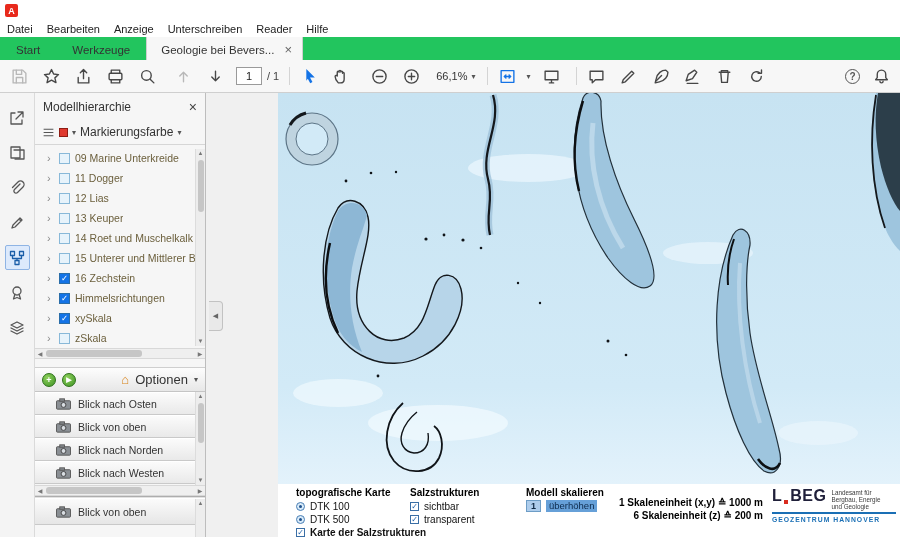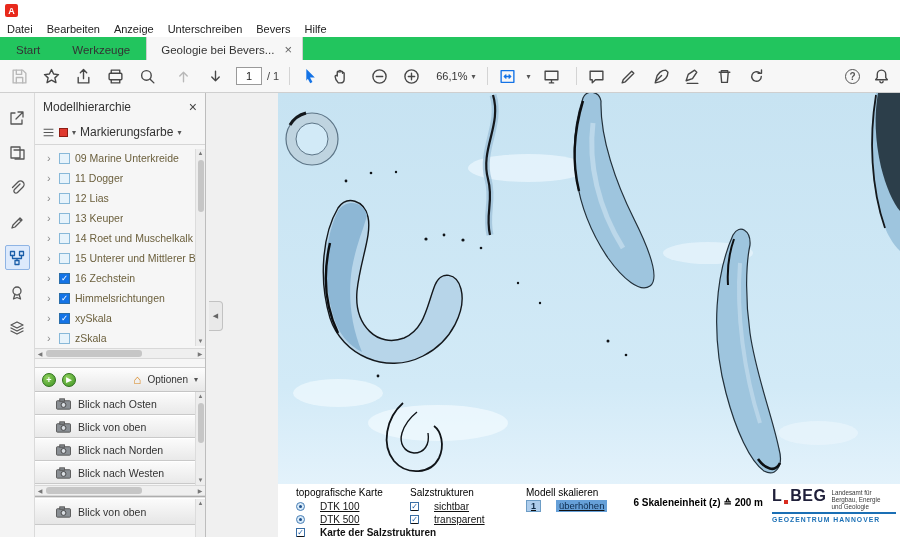--- a/index.html
+++ b/index.html
@@ -80,21 +80,21 @@
   .hscroll .thumb { height:7px; flex:0 0 96px; background:#c6c6c6; border-radius:3px; margin:0 1px; }
   .hscroll .grow { flex:1; }
   .p-gap { height:8px; flex:0 0 auto; }
   .p-options { height:25px; background:linear-gradient(#fdfdfd,#e7e7e7); border-top:1px solid #cfcfcf;
     border-bottom:1px solid #c5c5c5; display:flex; align-items:center; padding:0 7px; gap:6px; flex:0 0 auto; }
   .gbtn { width:14px; height:14px; border-radius:50%; background:radial-gradient(circle at 35% 30%,#8ed05c,#3f9325);
     color:#fff; font-size:9px; font-weight:bold; display:flex; align-items:center; justify-content:center;
     border:1px solid #2d7119; }
   .gbtn .pg { font-size:7px; }
   .homeglyph { color:#d8831a; font-size:13px; line-height:13px; margin-left:auto; }
-  .optlabel { font-size:10px; color:#333;text-align:right; }
+  .optlabel { font-size:13px; color:#333;text-align:right; }
   .p-views { height:93px; position:relative; flex:0 0 auto; }
   .view-row { height:23px; display:flex; align-items:center; gap:7px; padding-left:21px;
     background:linear-gradient(#fbfbfb,#e9e9e9); border-bottom:1px solid #c9c9c9; border-top:1px solid #fff;
     margin-right:10px; }
   .view-row .vl { font-size:10.5px; color:#333; }
   .cam { width:15px; height:12px; flex:0 0 auto; }
   .p-sep { height:3px; background:#e2e2e2; border-top:1px solid #adadad; border-bottom:1px solid #fff; flex:0 0 auto;}
   .p-bottom { flex:1; position:relative; }
   .bottom-row { height:26px; display:flex; align-items:center; gap:7px; padding-left:21px;
     background:linear-gradient(#fbfbfb,#e6e6e6); border-bottom:1px solid #c9c9c9; margin-right:10px; }
@@ -104,24 +104,24 @@
   .mini-vscroll .sarr { font-size:6px; color:#777; height:9px; line-height:9px; }
   
   .doc-area { position:absolute; top:93px; left:206px; right:0; bottom:0; background:#f0f0f0; }
   .collapse-handle { position:absolute; left:3px; top:208px; width:14px; height:30px; background:#e9e9e9;
     border:1px solid #c2c2c2; border-left:none; border-radius:0 4px 4px 0; display:flex; align-items:center;
     justify-content:center; color:#666; font-size:7px; z-index:3; }
   .page { position:absolute; left:72px; top:0; right:0; bottom:0; background:#fff; }
   .map { position:absolute; left:0; top:0; width:100%; height:391px; display:block; }
   
   .controls { position:absolute; left:0; top:391px; right:0; bottom:0; background:#fff; font-size:10px; color:#111; }
-  .ctl-title { font-weight:normal; font-size:10px; color:#000; }
+  .ctl-title { font-weight:bold; font-size:10px; color:#000; }
   .col { position:absolute; top:3px; }
   .col1 { left:18px; } .col2 { left:132px; } .col3 { left:248px; }
-  .crow { display:flex; align-items:center; gap:15px; margin-top:3px; height:10px;text-decoration:underline; }
+  .crow { display:flex; align-items:center; gap:5px; margin-top:3px; height:10px; }
   .radio { width:9px; height:9px; border-radius:50%; border:1px solid #4a7fb5; background:#d9ebf9;
     position:relative; flex:0 0 auto; }
   .radio.on::after { content:""; position:absolute; left:2px; top:2px; width:3px; height:3px;
     border-radius:50%; background:#1d4f8a; }
   .fcb { width:9px; height:9px; border:1px solid #3a6ea5; background:#fff; color:#1d5fa8; font-size:8px;
     line-height:8px; text-align:center; flex:0 0 auto; }
   .boldlbl { font-weight:bold; }
   .scalebox { width:15px; height:12px; background:#aecdec; border:1px solid #6d9dc6; font-size:9px;
     font-weight:bold; text-align:center; line-height:10px; color:#102a45; flex:0 0 auto; }
   .hl { background:#66a0d8; color:#0d2b4d; padding:0 3px; height:12px; line-height:12px; font-size:9.5px; }
@@ -140,21 +140,21 @@
 
 <div class="titlebar">
   <span class="appicon">A</span>
 </div>
 
 <div class="menubar">
   <span class="menu-item">Datei</span>
   <span class="menu-item">Bearbeiten</span>
   <span class="menu-item">Anzeige</span>
   <span class="menu-item">Unterschreiben</span>
-  <span class="menu-item">Bevers</span>
+  <span class="menu-item">Reader</span>
   <span class="menu-item">Hilfe</span>
 </div>
 
 <div class="tabbar">
   <div class="tab">Start</div>
   <div class="tab">Werkzeuge</div>
   <div class="tab doc">
     <span>Geologie bei Bevers...</span>
     <span class="tabclose">×</span>
   </div>
@@ -601,20 +601,21 @@
         </div>
       </div>
       <div class="col col3">
         <div class="ctl-title">Modell skalieren</div>
         <div class="crow">
           <span class="scalebox">1</span>
           <span class="hl">überhöhen</span>
         </div>
       </div>
       <div class="scales">
+        <div>1 Skaleneinheit (x,y) ≙ 1000 m</div>
         <div>6 Skaleneinheit (z) ≙ 200 m</div>
       </div>
       <div class="logo">
         <div class="logo-top">
           <span class="lbeg">
             <span>L</span>
             <span class="rd"></span>
             <span>BEG</span>
           </span>
           <span class="logo-lines">

